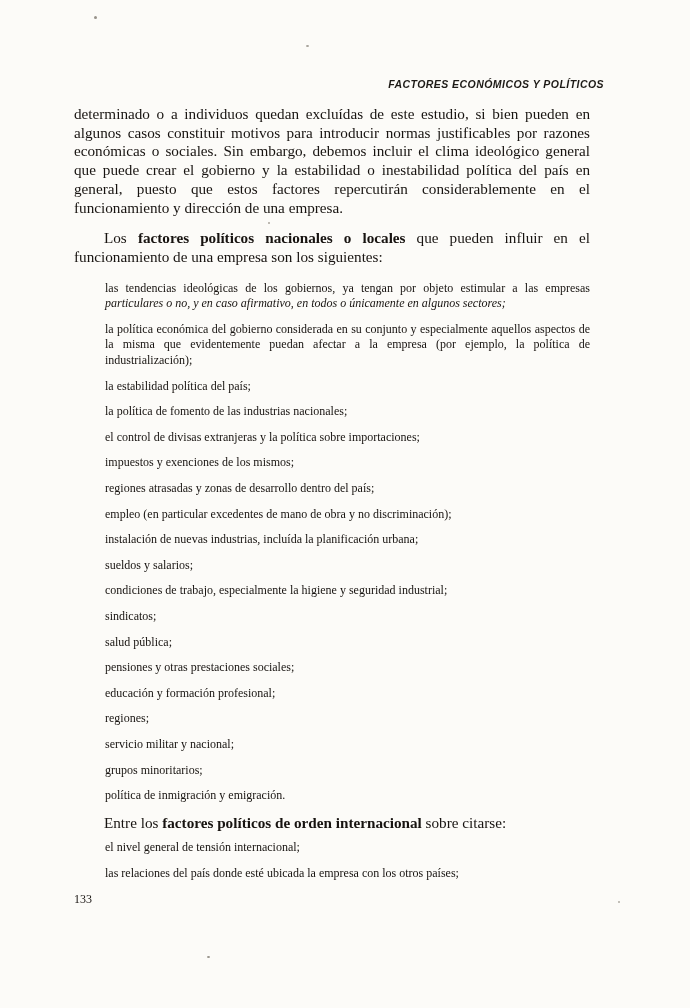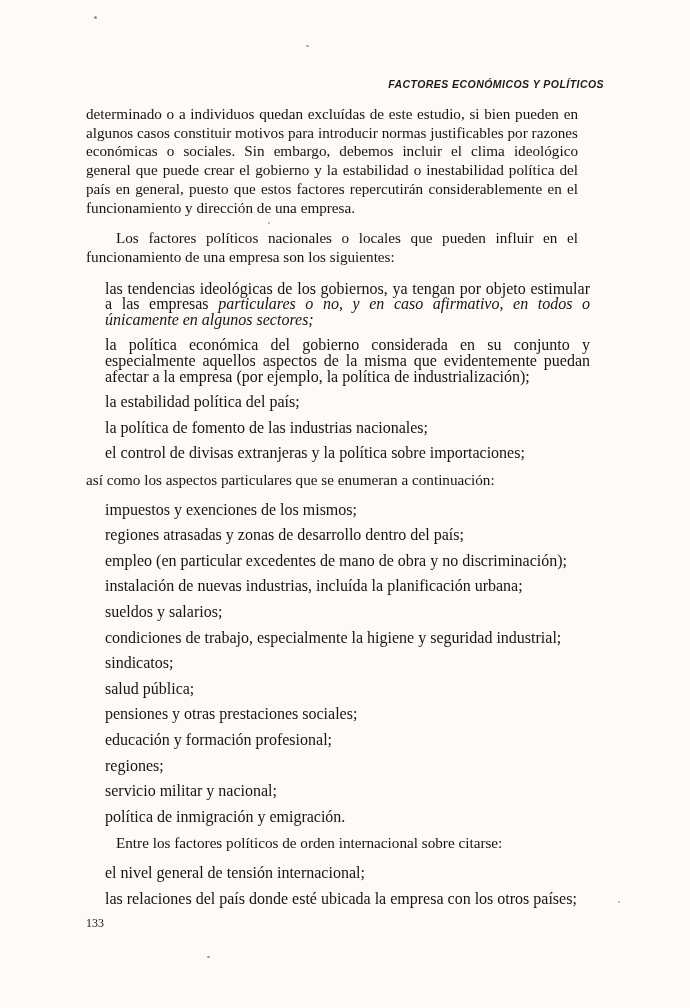--- a/index.html
+++ b/index.html
@@ -25,50 +25,50 @@
   .running-head {
     margin: 78px -14px 10px 0;
     text-align: right;
     font-family: "Liberation Sans", sans-serif;
     font-style: italic;
     font-weight: bold;
     font-size: 10.5px;
     letter-spacing: 0.45px;
     color: #1d1a16;
   }
-  p { margin: 12px; }
+  p { margin: 0; }
   .body-text {
     font-size: 15.2px;
     line-height: 18.7px;
     text-align: justify;
   }
   .indent { text-indent: 30px; }
   .p1 { margin-top: 15px; }
   .intro1 { margin-top: 12px; }
   .list {
     margin-left: 31px;
   }
   .list p {
-    font-size: 16px;
+    font-size: 12px;
     line-height: 15.6px;
     margin: 0 0 10px 0;
     text-align: justify;
   }
   .list1 { margin-top: 14px; }
   .connector { margin-top: 4px; }
   .list2 { margin-top: 9px; }
   .intro2 { margin-top: 10px; }
   .list3 { margin-top: 8px; }
   .page-number {
     margin-top: 5px;
     text-align: left;
     font-size: 12px;
   }
   .it { font-style: italic; }
-  b { font-weight: normal; }
+  b { font-weight: bold; }
   .speck {
     position: absolute;
     border-radius: 50%;
     background: #97928a;
   }
   .speck.s1 { left: 94px;  top: 16px;  width: 3px; height: 3px; }
   .speck.s2 { left: 306px; top: 45px;  width: 3px; height: 2px; background: #a5a098; }
   .speck.s3 { left: 268px; top: 222px; width: 2px; height: 2px; background: #aaa49c; }
   .speck.s4 { left: 618px; top: 901px; width: 2px; height: 2px; background: #b1aca4; }
   .speck.s5 { left: 207px; top: 956px; width: 3px; height: 2px; }
@@ -86,35 +86,35 @@
     <p class="body-text indent intro1"><span>Los </span><b>factores políticos nacionales o locales</b><span> que pueden influir en el funcionamiento de una empresa son los siguientes:</span></p>
 
     <div class="list list1">
       <p><span>las tendencias ideológicas de los gobiernos, ya tengan por objeto estimular a las empresas </span><span class="it">particulares o no, y en caso afirmativo, en todos o únicamente en algunos sectores;</span></p>
       <p>la política económica del gobierno considerada en su conjunto y especialmente aquellos aspectos de la misma que evidentemente puedan afectar a la empresa (por ejemplo, la política de industrialización);</p>
       <p>la estabilidad política del país;</p>
       <p>la política de fomento de las industrias nacionales;</p>
       <p>el control de divisas extranjeras y la política sobre importaciones;</p>
     </div>
 
-    <p class="body-text connector">así como los aspectos particulares que se enumeran a continuación:</p>
 
     <div class="list list2">
       <p>impuestos y exenciones de los mismos;</p>
       <p>regiones atrasadas y zonas de desarrollo dentro del país;</p>
       <p>empleo (en particular excedentes de mano de obra y no discriminación);</p>
       <p>instalación de nuevas industrias, incluída la planificación urbana;</p>
       <p>sueldos y salarios;</p>
       <p>condiciones de trabajo, especialmente la higiene y seguridad industrial;</p>
       <p>sindicatos;</p>
       <p>salud pública;</p>
       <p>pensiones y otras prestaciones sociales;</p>
       <p>educación y formación profesional;</p>
       <p>regiones;</p>
       <p>servicio militar y nacional;</p>
+      <p>grupos minoritarios;</p>
       <p>política de inmigración y emigración.</p>
     </div>
 
     <p class="body-text indent intro2"><span>Entre los </span><b>factores políticos de orden internacional</b><span> sobre citarse:</span></p>
 
     <div class="list list3">
       <p>el nivel general de tensión internacional;</p>
       <p>las relaciones del país donde esté ubicada la empresa con los otros países;</p>
     </div>
 

